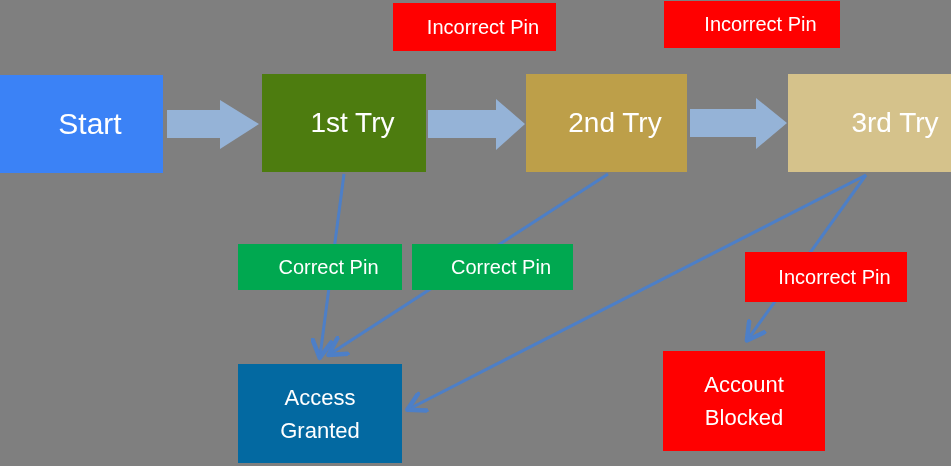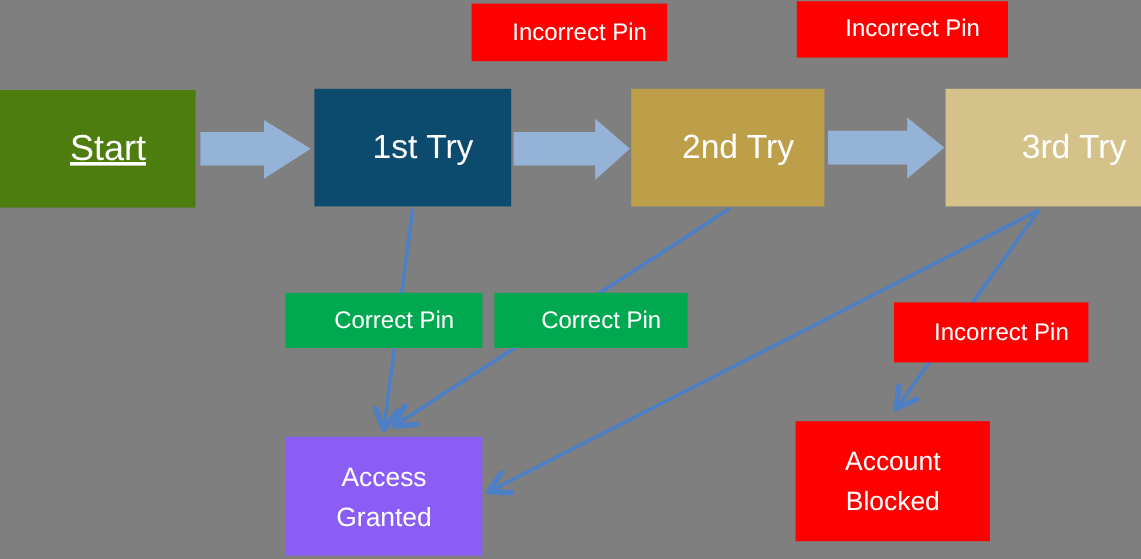--- a/index.html
+++ b/index.html
@@ -25,25 +25,25 @@
     display: flex;
     align-items: center;
     justify-content: center;
     text-align: center;
     color: #FFFFFF;
     z-index: 2;
     box-sizing: border-box;
     padding-left: 17px;
   }
   
-  .node-start   { left: 0px;   top: 75px;  width: 163px; height: 98px; background: #4d7c0f; font-size: 30px; text-decoration: underline; }
-  .node-try1    { left: 262px; top: 74px;  width: 164px; height: 98px; background: #0c4a6e; font-size: 28px; }
+  .node-start   { left: 0px;   top: 75px;  width: 163px; height: 98px; background: #3b82f6; font-size: 30px; }
+  .node-try1    { left: 262px; top: 74px;  width: 164px; height: 98px; background: #4d7c0f; font-size: 28px; }
   .node-try2    { left: 526px; top: 74px;  width: 161px; height: 98px; background: #BD9F49; font-size: 28px; text-align: right; }
   .node-try3    { left: 788px; top: 74px;  width: 197px; height: 98px; background: #D5C28B; font-size: 28px; }
-  .node-access  { left: 238px; top: 364px; width: 164px; height: 99px; background: #8b5cf6; font-size: 22px; line-height: 1.5; padding: 0 40px; }
+  .node-access  { left: 238px; top: 364px; width: 164px; height: 99px; background: #0369a1; font-size: 22px; line-height: 1.5; padding: 0 40px; }
   .node-blocked { left: 663px; top: 351px; width: 162px; height: 100px; background: #FF0000; font-size: 22px; line-height: 1.5; padding: 0 14px; }
   
   .edge-label { font-size: 20px; }
   .label-incorrect1 { left: 393px; top: 3px;   width: 163px; height: 48px; background: #FF0000; }
   .label-incorrect2 { left: 664px; top: 1px;   width: 176px; height: 47px; background: #FF0000; }
   .label-incorrect3 { left: 745px; top: 252px; width: 162px; height: 50px; background: #FF0000; }
   .label-correct1   { left: 238px; top: 244px; width: 164px; height: 46px; background: #00A850; }
   .label-correct2   { left: 412px; top: 244px; width: 161px; height: 46px; background: #00A850; }
 </style>
 </head>

